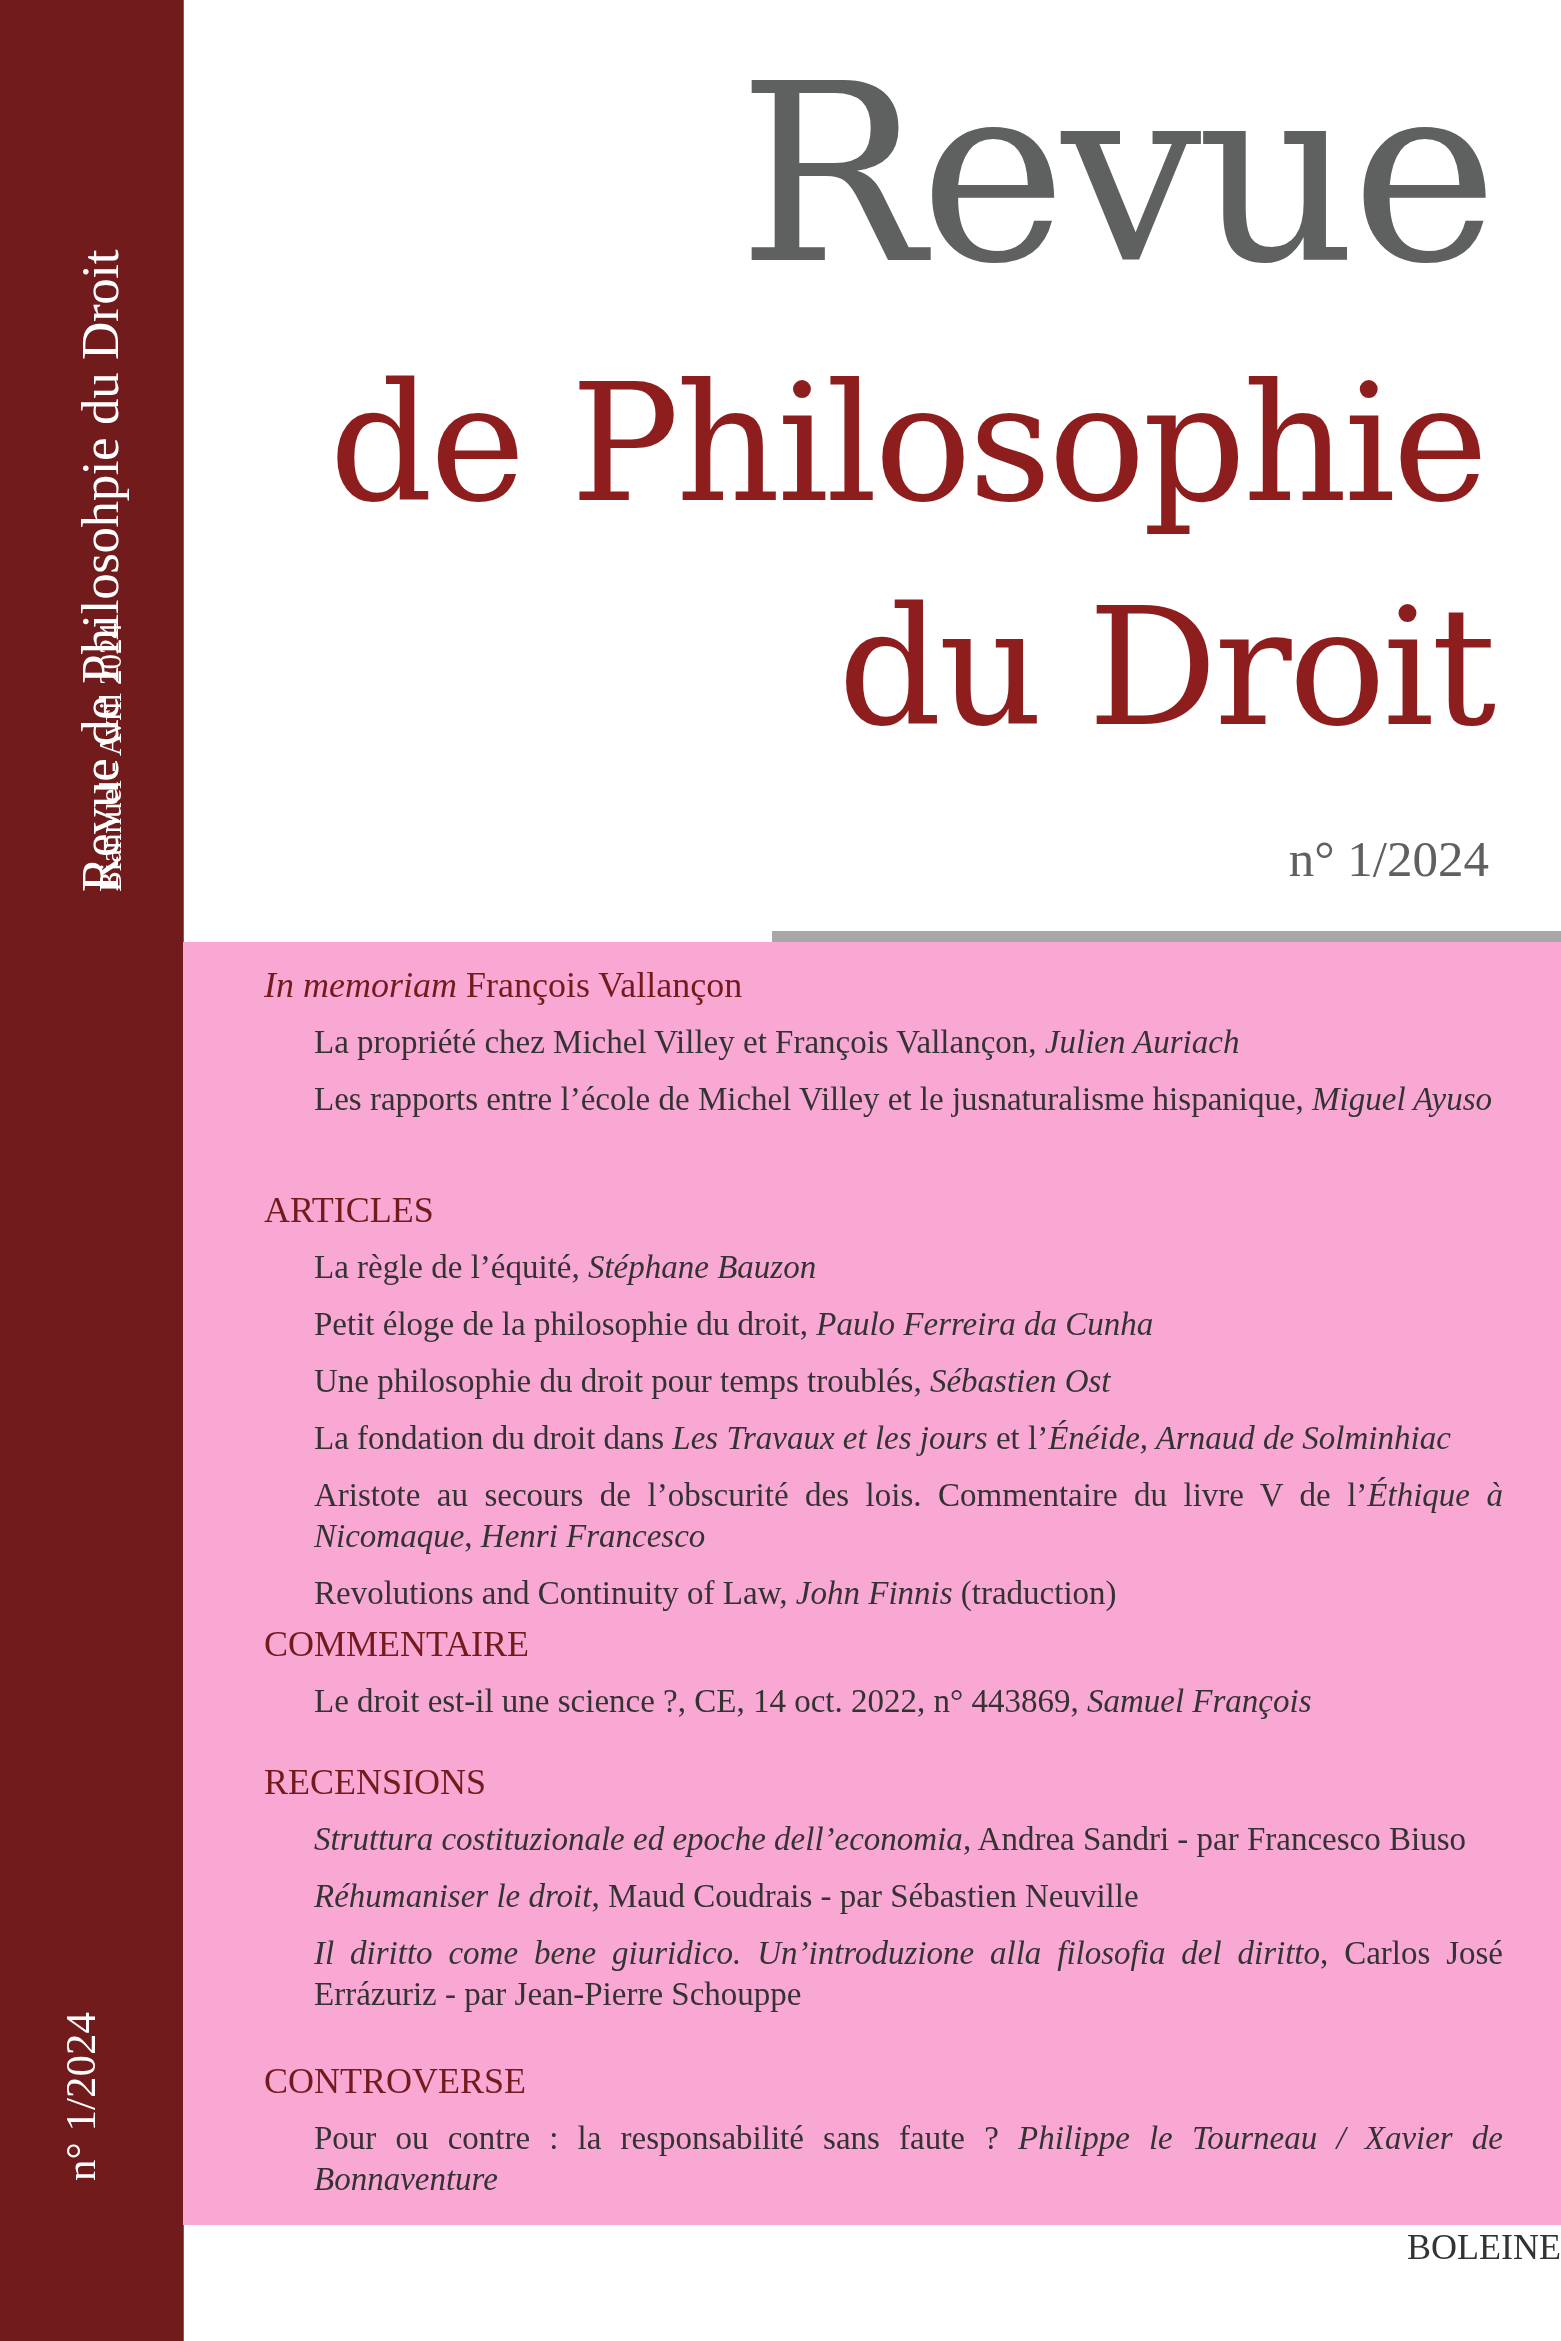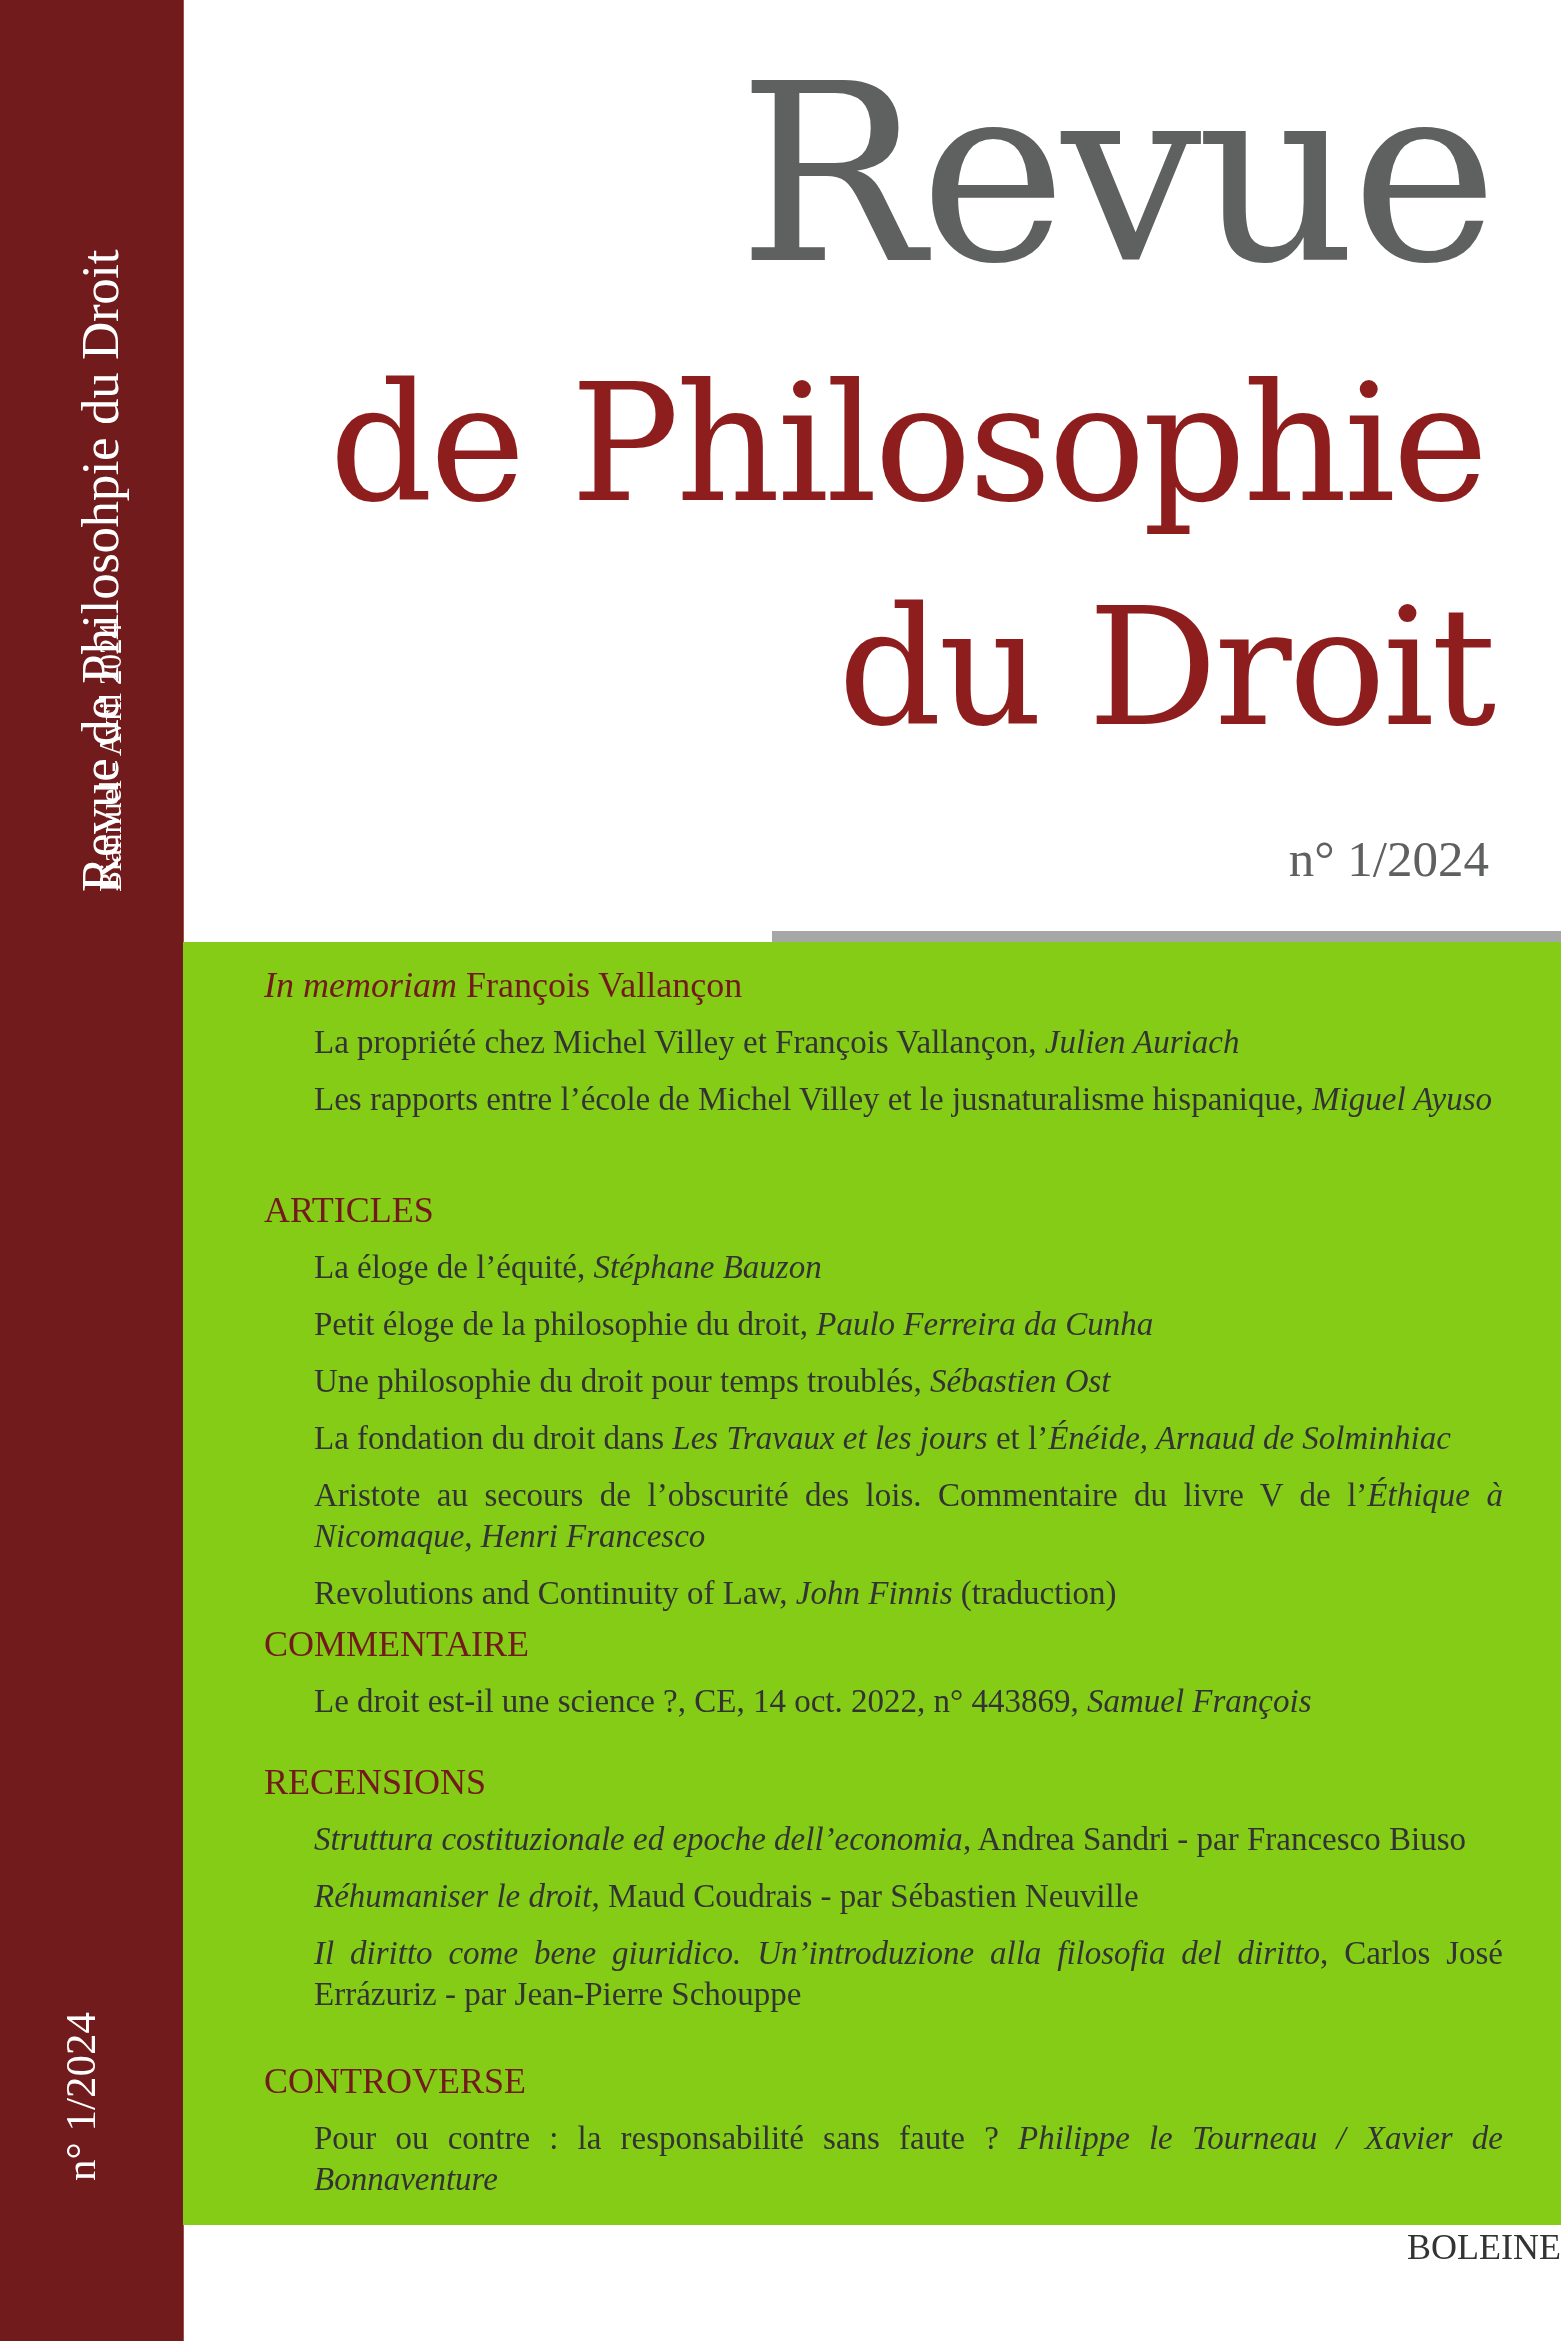--- a/index.html
+++ b/index.html
@@ -56,21 +56,21 @@
     color: #5f6060; font-family: "Liberation Serif", serif;
     font-size: 51px; line-height: 1;
   }
   .separator {
     position: absolute; left: 772px; right: 0; top: 931px; height: 10.7px;
     background: #a6a7a6;
   }
 
   .toc {
     position: absolute; left: 183px; right: 0; top: 942px; height: 1283px;
-    background: #84cc16;
+    background: #f9a8d4;
   }
   .section { position: absolute; left: 81px; right: 58px; }
   .section-head {
     color: #721b1c; font-family: "Liberation Serif", serif;
     font-size: 36px; line-height: 41px; margin: 0;
   }
   .section-head .it { font-style: italic; }
   .items { margin: 10px 0 0 50px; padding: 0; list-style: none; }
   .items li {
     color: #333333; font-family: "Liberation Serif", serif;
@@ -107,21 +107,21 @@
     <p class="section-head"><span class="it">In memoriam</span><span> François Vallançon</span></p>
     <ul class="items">
       <li><span>La propriété chez Michel Villey et François Vallançon, </span><span class="it">Julien Auriach</span></li>
       <li><span>Les rapports entre l’école de Michel Villey et le jusnaturalisme hispa­nique, </span><span class="it">Miguel Ayuso</span></li>
     </ul>
   </div>
 
   <div class="section" style="top:248px;">
     <p class="section-head">ARTICLES</p>
     <ul class="items">
-      <li><span>La éloge de l’équité, </span><span class="it">Stéphane Bauzon</span></li>
+      <li><span>La règle de l’équité, </span><span class="it">Stéphane Bauzon</span></li>
       <li><span>Petit éloge de la philosophie du droit, </span><span class="it">Paulo Ferreira da Cunha</span></li>
       <li><span>Une philosophie du droit pour temps troublés, </span><span class="it">Sébastien Ost</span></li>
       <li><span>La fondation du droit dans </span><span class="it">Les Travaux et les jours</span><span> et l’</span><span class="it">Énéide, Arnaud de Solminhiac</span></li>
       <li><span>Aristote au secours de l’obscurité des lois. Commentaire du livre V de l’</span><span class="it">Éthique à Nicomaque</span><span>, </span><span class="it">Henri Francesco</span></li>
       <li><span>Revolutions and Continuity of Law, </span><span class="it">John Finnis</span><span> (traduction)</span></li>
     </ul>
   </div>
 
   <div class="section" style="top:682px;">
     <p class="section-head">COMMENTAIRE</p>

